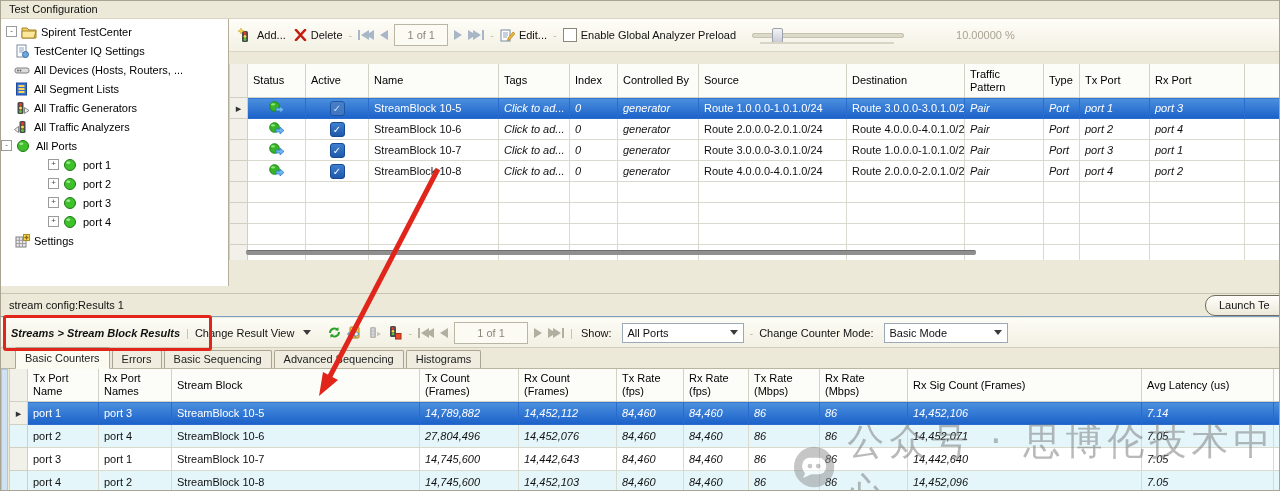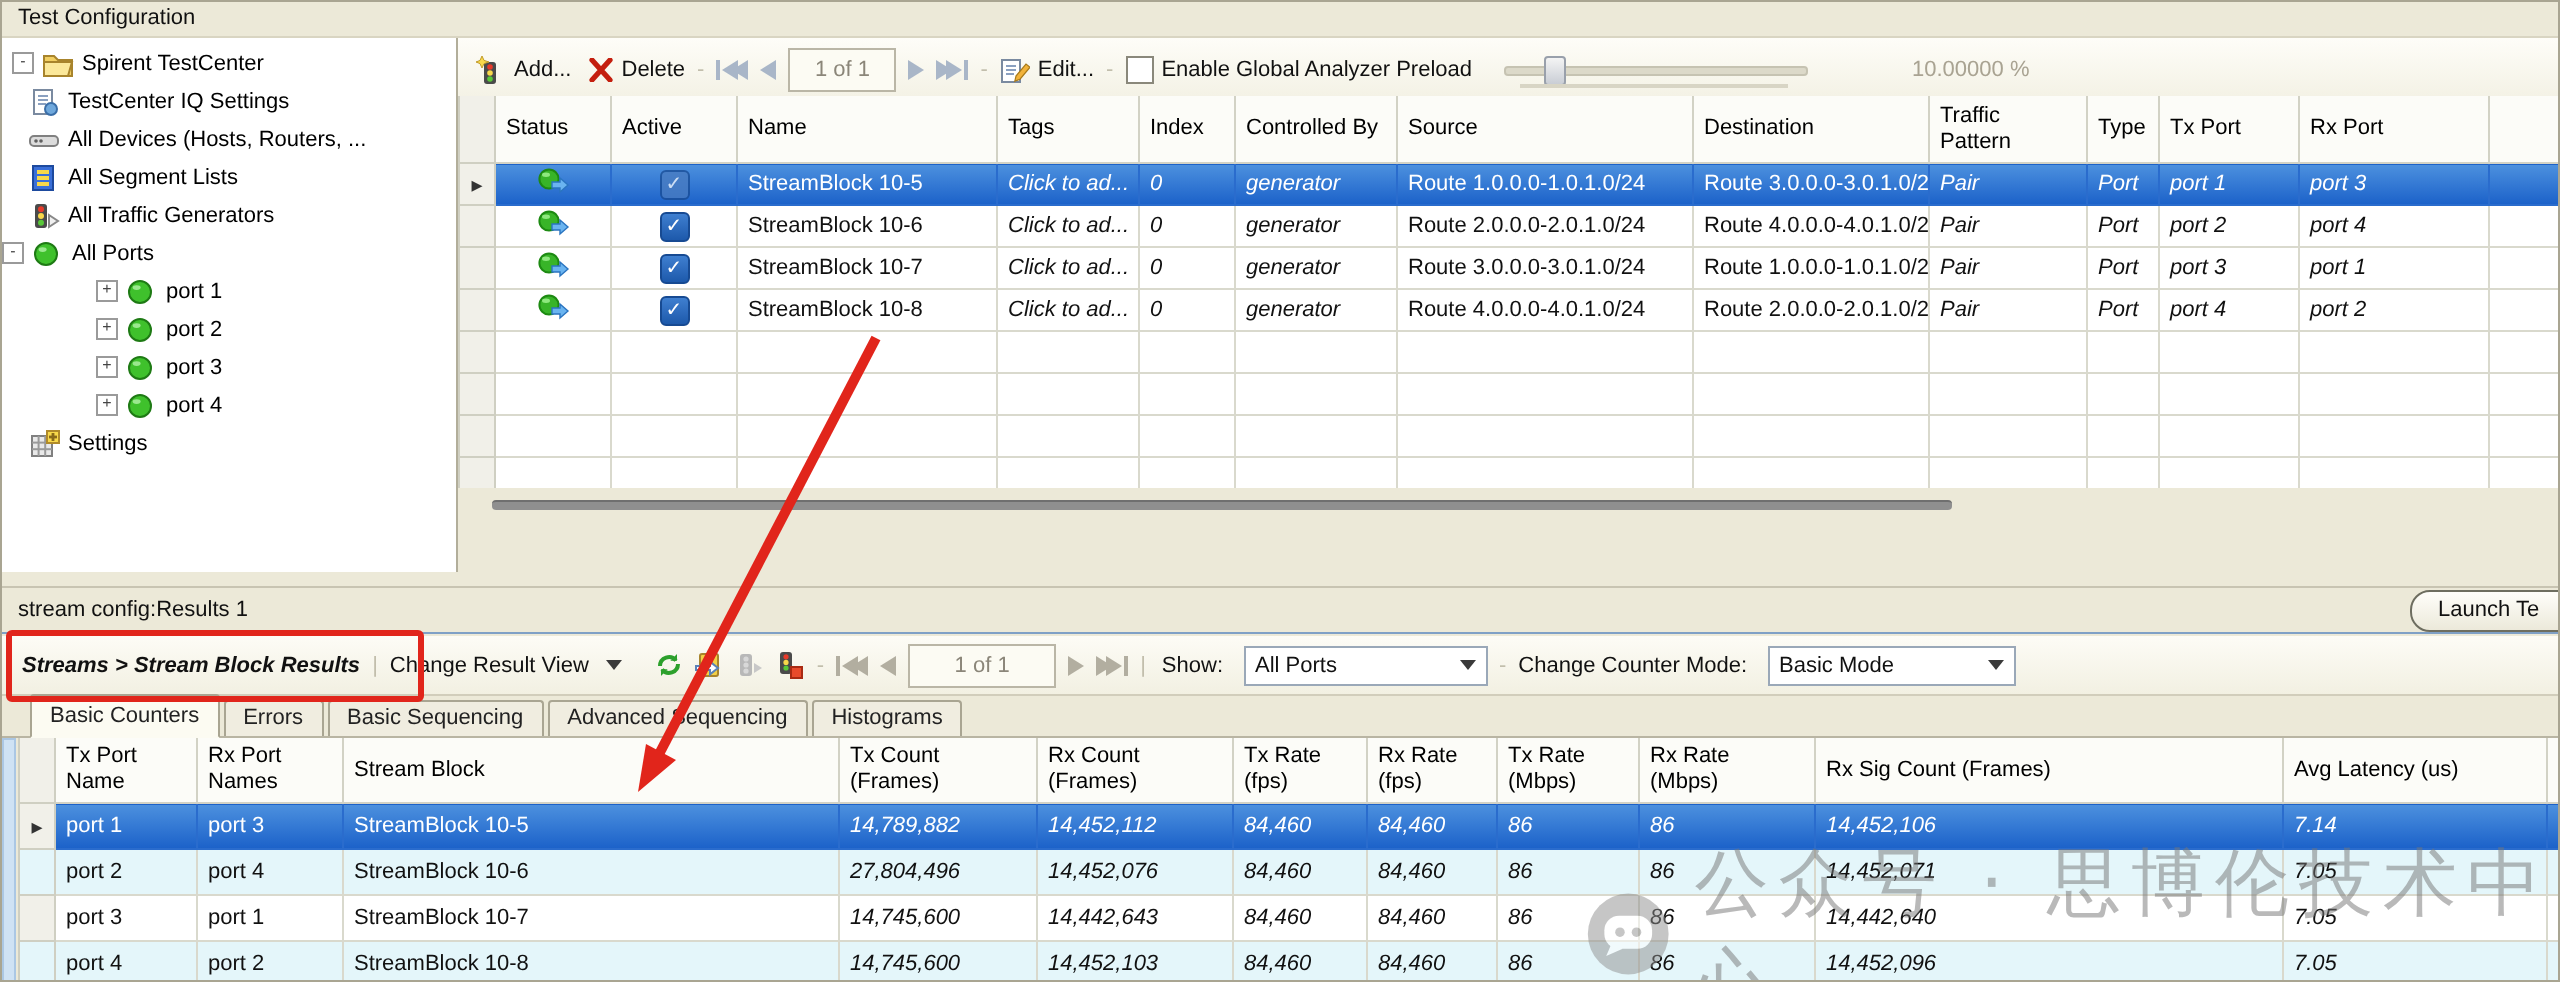--- a/index.html
+++ b/index.html
@@ -40,21 +40,21 @@
   .slider .under{position:absolute;left:8px;right:10px;bottom:1px;height:2px;background:#d8d5c5;}
   .slider .thumb{position:absolute;left:20px;top:3px;width:9px;height:13px;border:1px solid #99a0ab;
     background:linear-gradient(#f4f4f4,#c9cdd5);border-radius:2px;}
   .pct{color:#a9a392;margin-left:52px;}
 
   
   table.grid{border-collapse:collapse;table-layout:fixed;background:#fff;}
   .grid th{background:#fcfcf8;border:1px solid #d2d2c5;border-top:none;font-weight:normal;
     text-align:left;padding:0 5px;color:#000;overflow:hidden;white-space:normal;line-height:13px;vertical-align:middle;}
   .grid td{border:1px solid #d9d9cd;padding:0 5px;overflow:hidden;white-space:nowrap;vertical-align:middle;}
-  .stream-wrap{position:absolute;left:228px;top:47px;width:1052px;height:196px;overflow:hidden;background:#fff;}
+  .stream-wrap{position:absolute;left:228px;top:63px;width:1052px;height:196px;overflow:hidden;background:#fff;}
   .stream-wrap th{height:33px;}
   .stream-wrap td{height:20px;}
   td.rs,th.rs{background:#f1f0e9;border-color:#cfcfc2;padding:0;text-align:center;color:#333;}
   tr.selrow-t td{background:linear-gradient(#4c90de,#1b61c9);color:#fff;border-color:#2a6ccd;}
   tr.selrow-t td.rs{background:#f1f0e9;color:#333;border-color:#cfcfc2;}
   .it{font-style:italic;}
   .cb{display:inline-block;width:13px;height:13px;border-radius:3px;background:linear-gradient(#3f7fd0,#1d59ab);
     border:1px solid #174a92;color:#fff;font-size:10px;line-height:13px;text-align:center;}
   tr.selrow-t .cb{opacity:.75;background:#4a7cc0;}
   .ctr{text-align:center;}
@@ -147,20 +147,31 @@
     <div class="titem d1">
       <span class="exp-space"></span>
       <svg class="ticon" viewBox="0 0 16 14">
           <rect x="3.5" y="1" width="6" height="12" rx="1.5" fill="#4a4a4a"></rect>
           <circle cx="6.5" cy="3.6" r="1.5" fill="#e83a2a"></circle>
           <circle cx="6.5" cy="7" r="1.5" fill="#f8d84a"></circle>
           <circle cx="6.5" cy="10.4" r="1.5" fill="#58c838"></circle>
           <path d="M10.5 6.5l4.5 3-4.5 3z" fill="#f0f0f0" stroke="#888"></path>
         </svg>
       <span class="tlabel">All Traffic Generators</span>
+    </div>
+    <div class="titem d1">
+      <span class="exp-space"></span>
+      <svg class="ticon" viewBox="0 0 16 14">
+          <rect x="5.5" y="1" width="6" height="12" rx="1.5" fill="#4a4a4a"></rect>
+          <circle cx="8.5" cy="3.6" r="1.5" fill="#e83a2a"></circle>
+          <circle cx="8.5" cy="7" r="1.5" fill="#f8d84a"></circle>
+          <circle cx="8.5" cy="10.4" r="1.5" fill="#58c838"></circle>
+          <path d="M4.5 6.5l-4 3 4 3z" fill="#f0f0f0" stroke="#888"></path>
+        </svg>
+      <span class="tlabel">All Traffic Analyzers</span>
     </div>
     <div class="titem d1">
       <span class="exp">-</span>
       <svg class="ticon" viewBox="0 0 16 14">
           <circle cx="7" cy="7" r="5.5" fill="#3fc12c" stroke="#1e7a14"></circle>
           <ellipse cx="5.3" cy="4.8" rx="2" ry="1.2" fill="#9ae88e"></ellipse>
         </svg>
       <span class="tlabel">All Ports</span>
     </div>
     <div class="titem d2">

